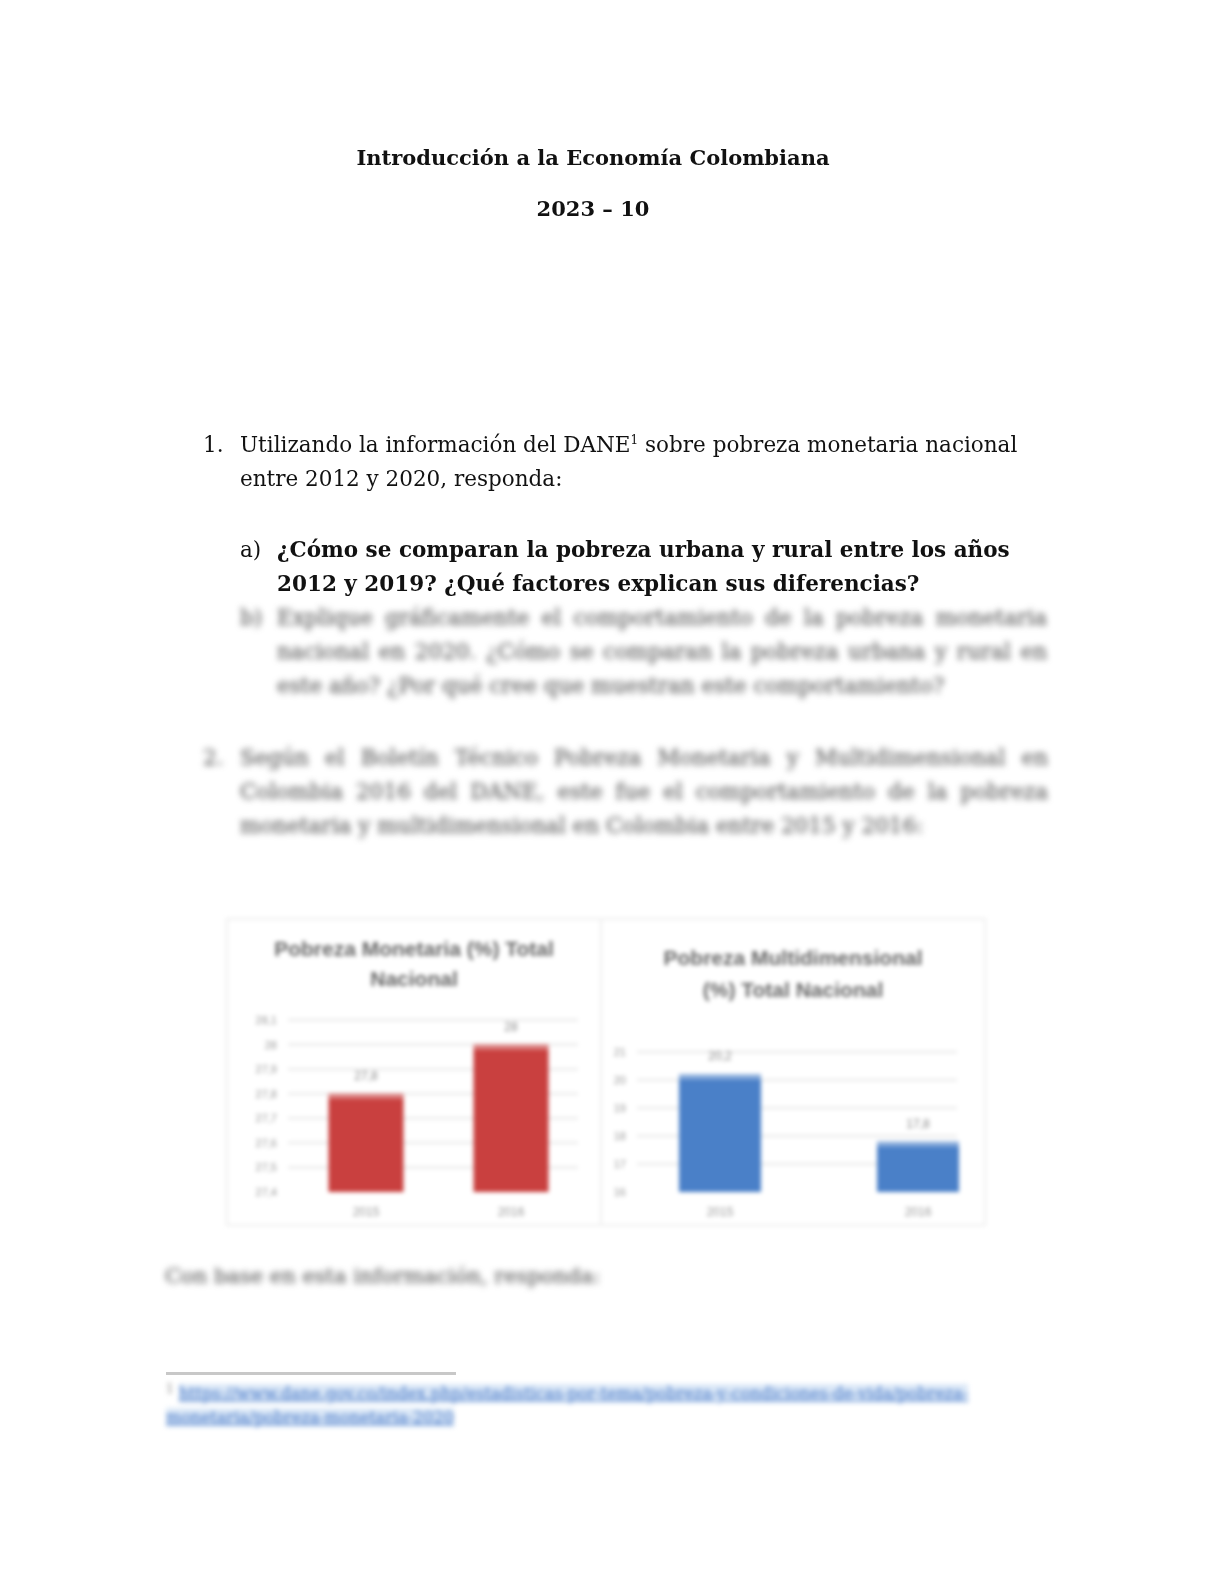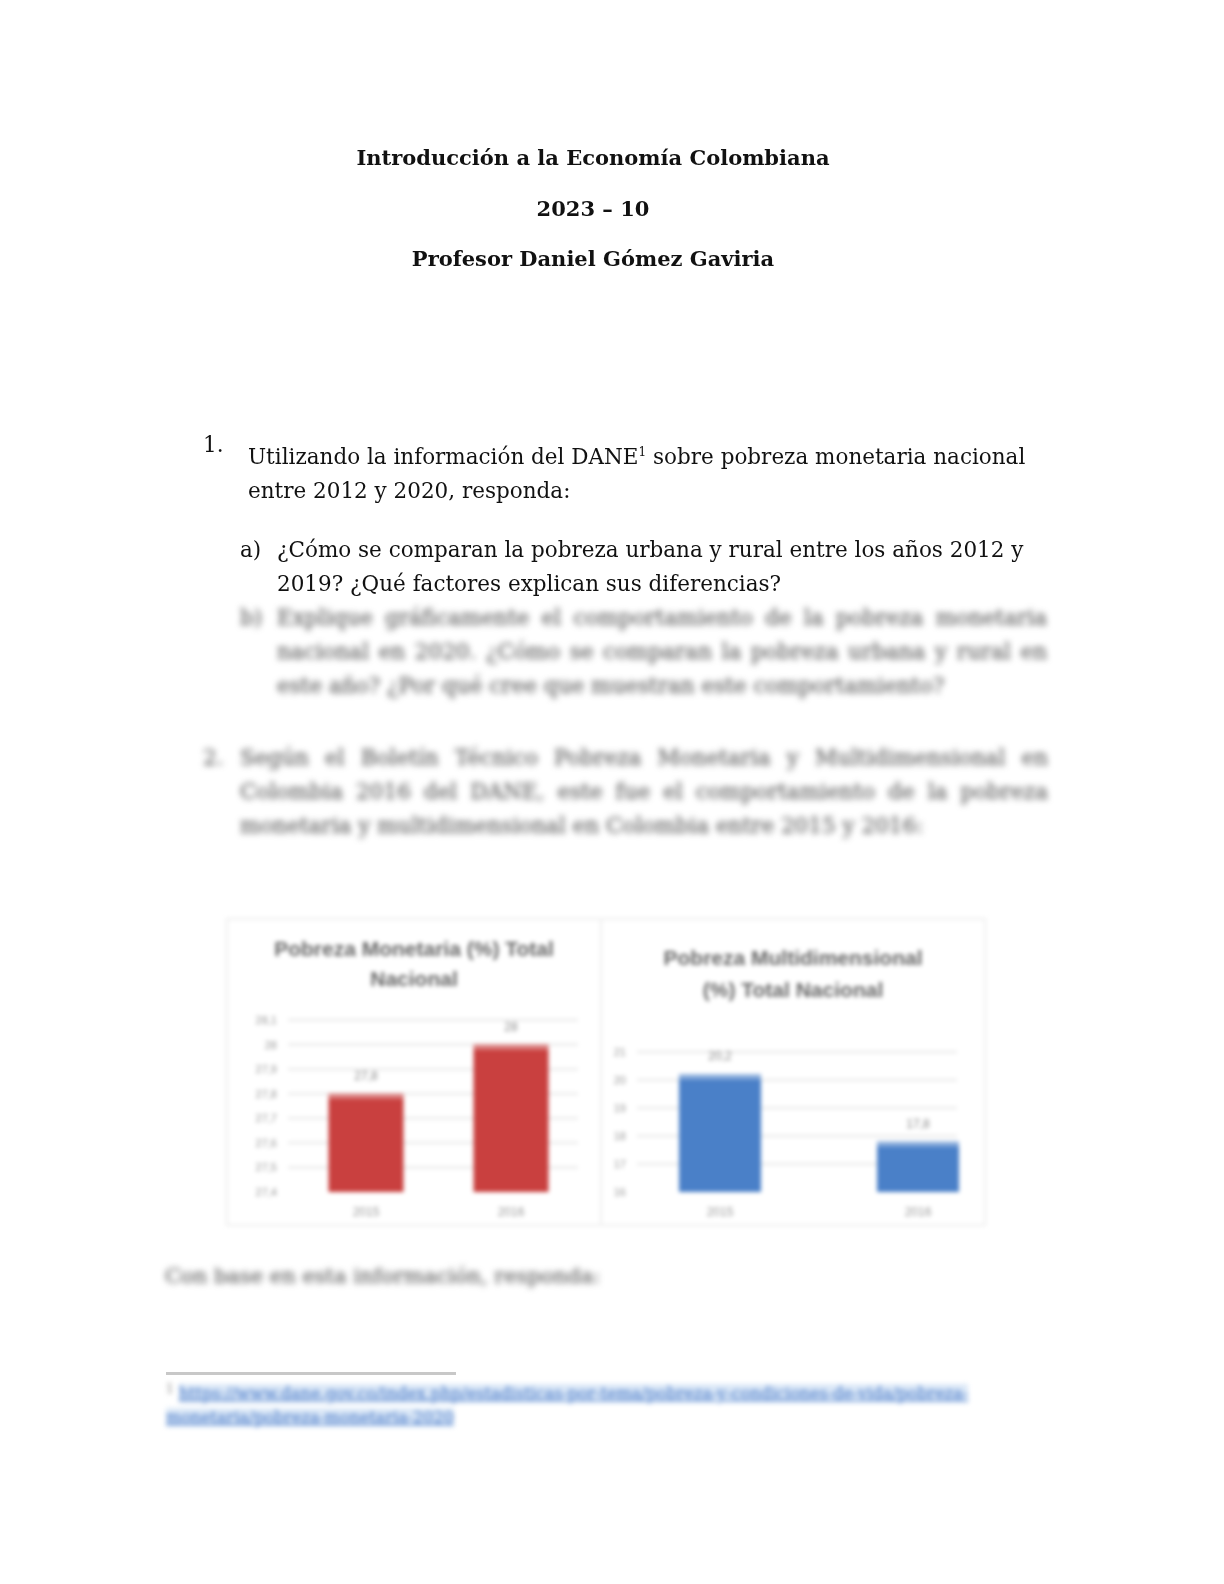--- a/index.html
+++ b/index.html
@@ -3,23 +3,23 @@
 <meta charset="utf-8">
 <style>
   html, body { margin: 0; padding: 0; background: #ffffff; }
   body { width: 1224px; height: 1584px; position: relative; overflow: hidden;
          font-family: "DejaVu Serif", "Liberation Serif", serif; color: #111; }
   .page { position: absolute; inset: 0; }
   .center { position: absolute; left: 0; width: 1186px; text-align: center; font-weight: bold; font-size: 21px; }
   .t1 { top: 145px; } .t2 { top: 196px; text-align: center; } .t3 { top: 246px; } .t4 { top: 347px; }
   .para { position: absolute; font-size: 21.5px; line-height: 34px; }
   .q1num { left: 203px; top: 428px; }
-  .q1text { left: 240px; top: 440px; width: 810px; margin-left: 8px; }
+  .q1text { left: 240px; top: 428px; width: 810px; }
   .qanum { left: 240px; top: 533px; }
-  .qatext { left: 277px; top: 533px; width: 780px; }
+  .qatext { left: 277px; top: 533px; width: 780px; font-weight: bold; }
   .blur { filter: blur(3.2px); color: #444; }
   .qbnum { left: 240px; top: 601px; }
   .qbtext { left: 277px; top: 601px; width: 770px; text-align: justify; }
   .q2num { left: 203px; top: 741px; }
   .q2text { left: 240px; top: 741px; width: 808px; text-align: justify; }
   sup { font-size: 12px; vertical-align: super; line-height: 0; }
   .charts { position: absolute; left: 226px; top: 918px; width: 760px; height: 310px; filter: blur(2.2px); }
   .chart-box { position: absolute; top: 0; height: 308px; background: #fff; border: 2px solid #eeeeee; box-sizing: border-box; }
   .chart-left { left: 0; width: 376px; }
   .chart-right { left: 376px; width: 384px; border-left: none; }
@@ -30,21 +30,20 @@
   .footnote { position: absolute; left: 166px; top: 1382px; width: 830px; font-size: 16px; line-height: 24px; filter: blur(2.6px); color: #3b6fc4; }
   .footnote a { color: #3b6fc4; text-decoration: underline; background: #dbe8f7; }
 </style>
 </head>
 <body>
 
 <div class="page">
 
   <div class="center t1">Introducción a la Economía Colombiana</div>
   <div class="center t2">2023 – 10</div>
-  <div class="center t3">Profesor Daniel Gómez Gaviria</div>
 
   <div class="para q1num">1.</div>
   <div class="para q1text">
     <span>Utilizando la información del DANE</span><sup>1</sup><span> sobre pobreza monetaria nacional entre 2012 y 2020, responda:</span>
   </div>
 
   <div class="para qanum">a)</div>
   <div class="para qatext">¿Cómo se comparan la pobreza urbana y rural entre los años 2012 y 2019? ¿Qué factores explican sus diferencias?</div>
 
   <div class="para qbnum blur">b)</div>

